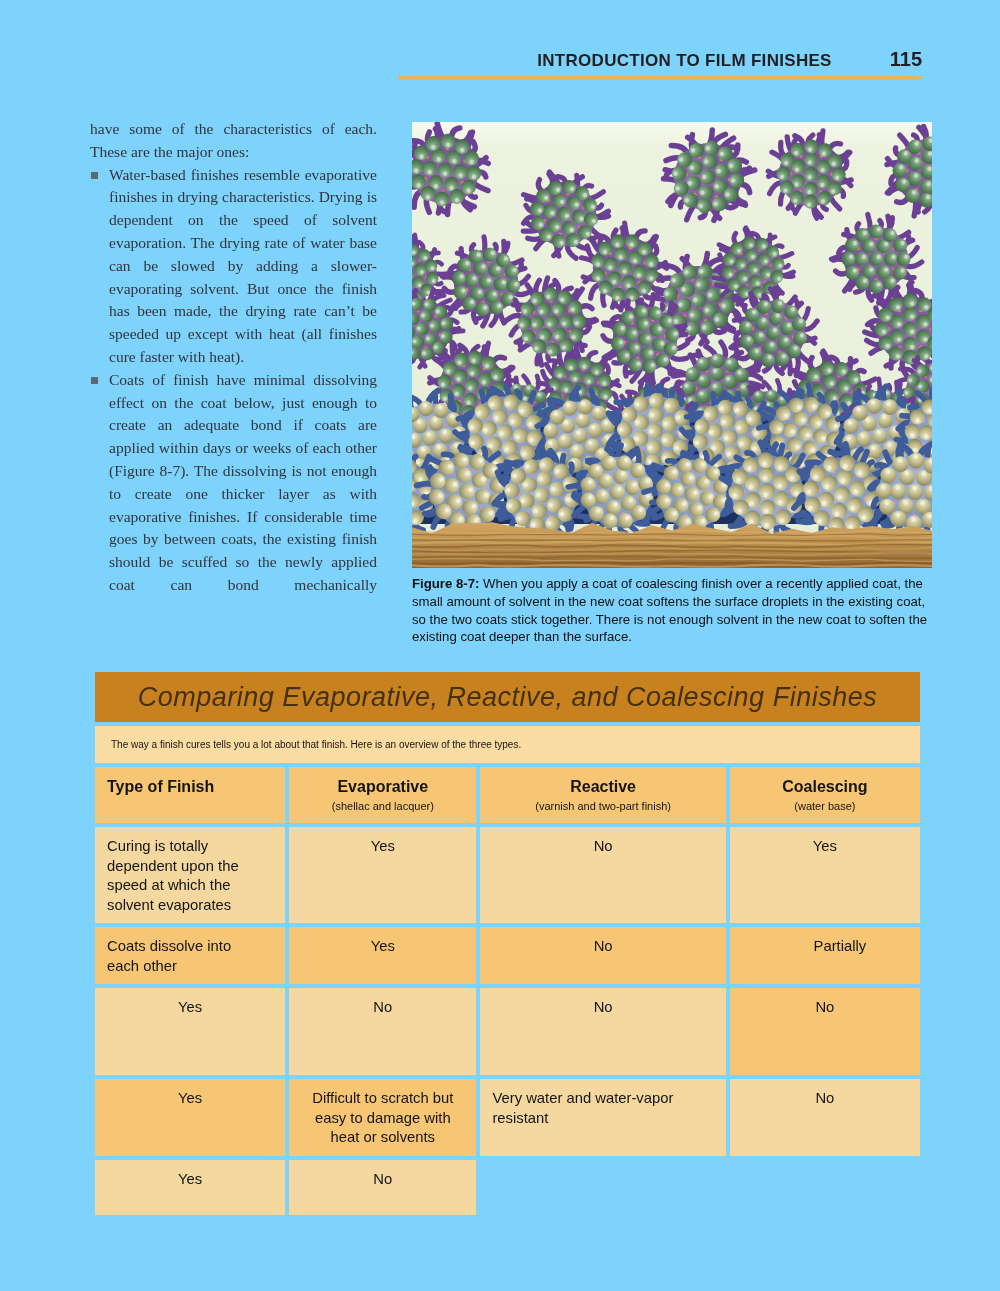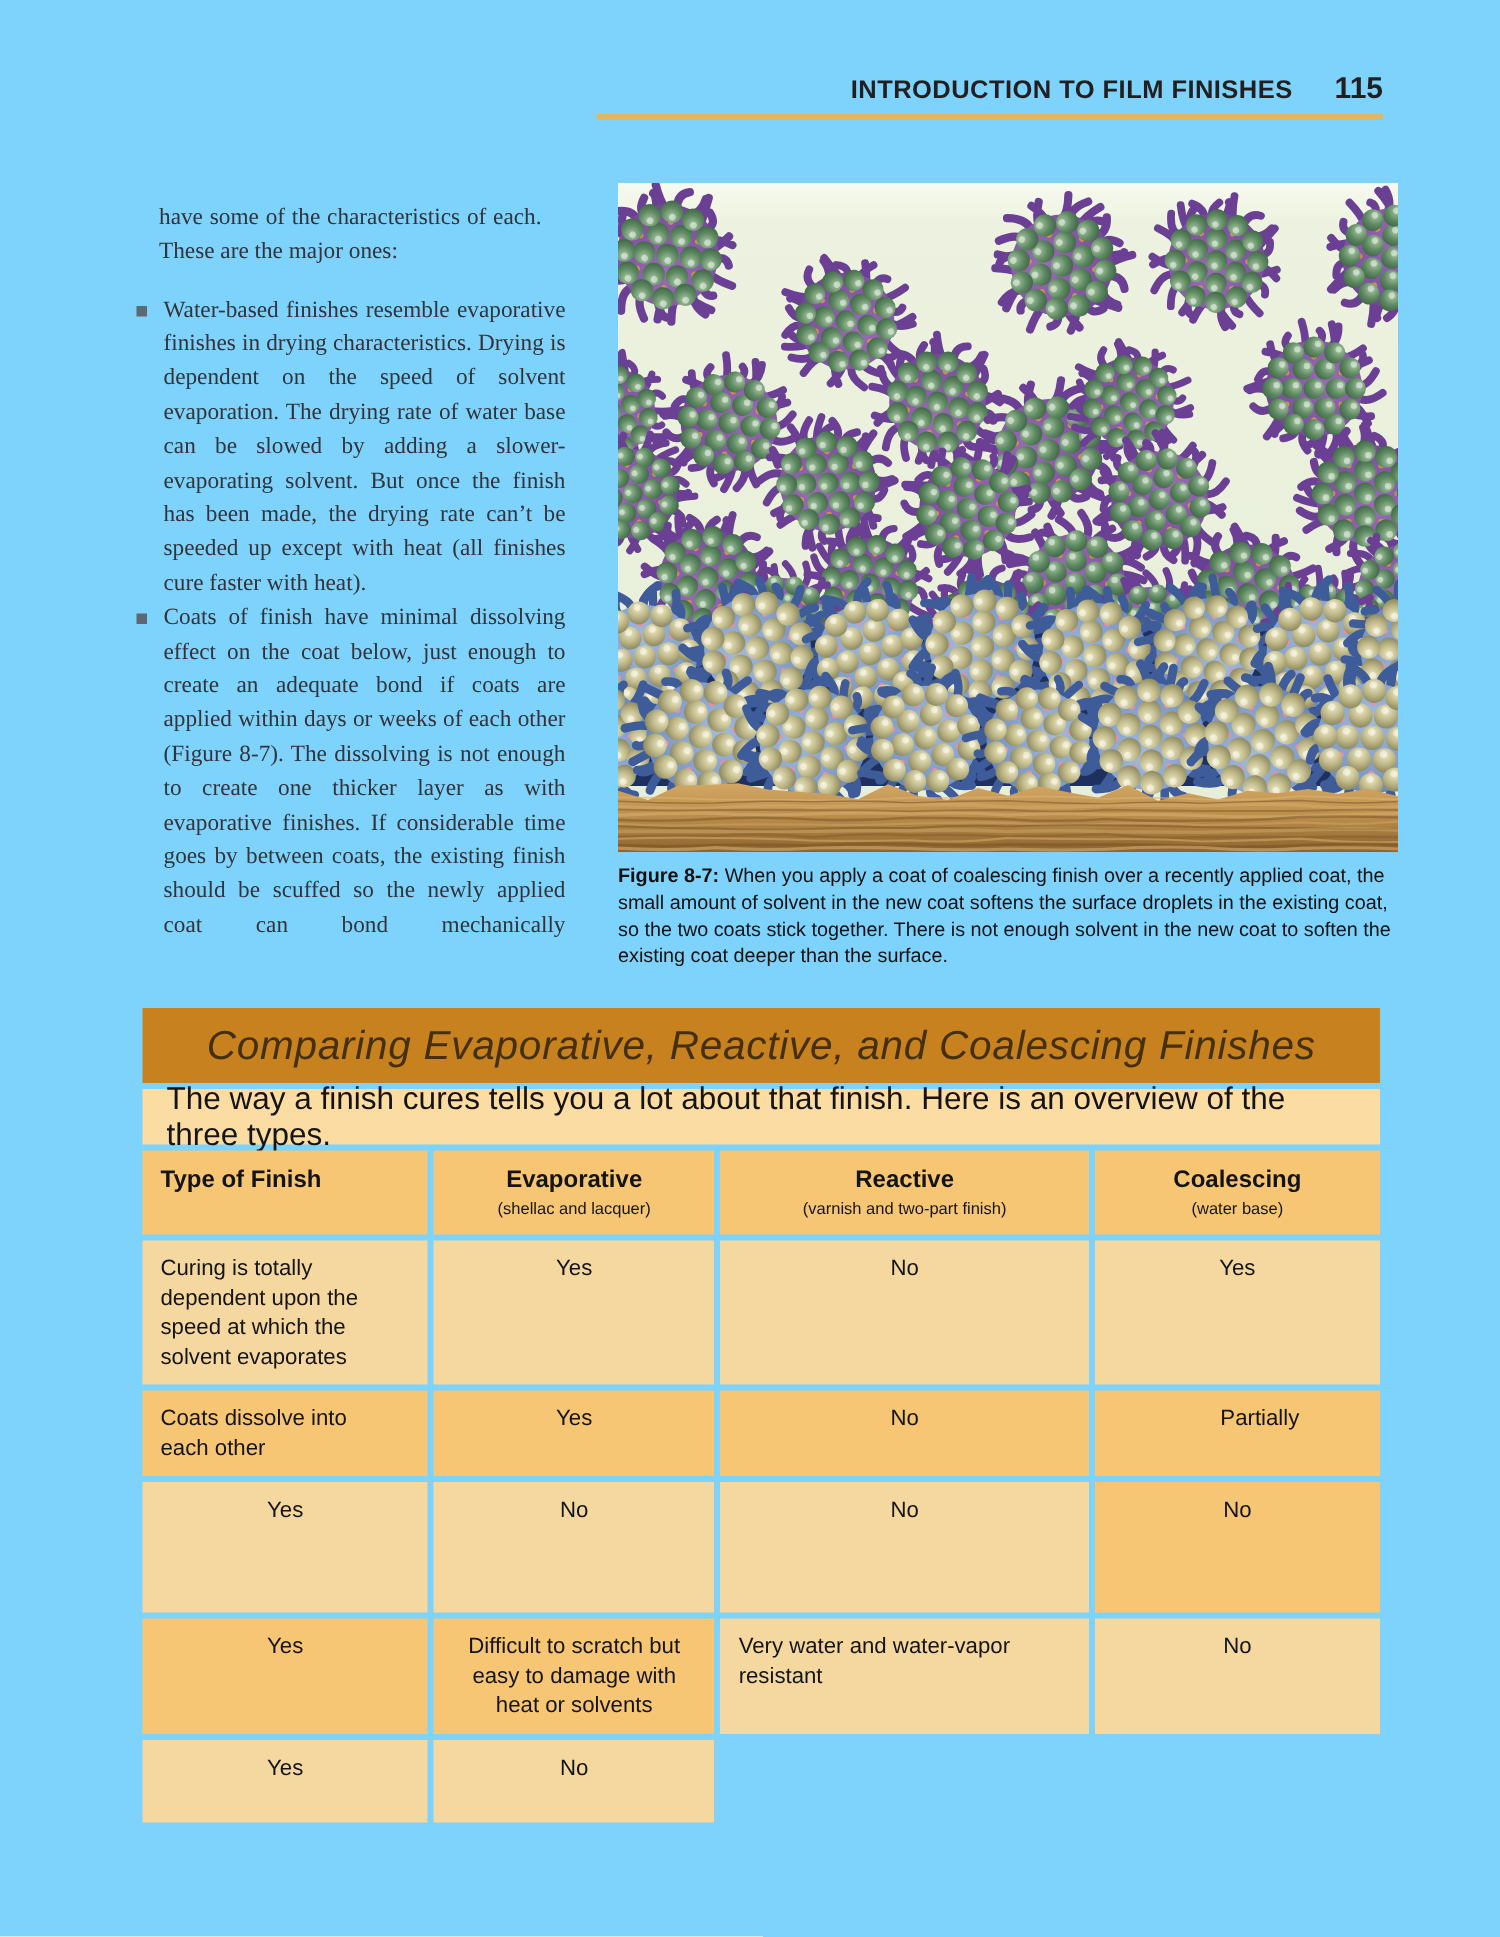--- a/index.html
+++ b/index.html
@@ -4,46 +4,46 @@
 <style>
   html,body{margin:0;padding:0;background:#ffffff;}
   .page{position:relative;width:1000px;height:1291px;background:#7dd3fc;overflow:hidden;
         font-family:"Liberation Sans",sans-serif;color:#111;}
 
   
   .page-header{position:absolute;top:48px;left:398px;width:524px;}
   .header-line{display:flex;justify-content:flex-end;align-items:baseline;gap:28px;
                color:#231F20;font-weight:bold;}
   .running-head{font-size:17px;letter-spacing:.3px;}
-  .pageno{font-size:20px;}
+  .pageno{font-size:20px;margin-left:30px;}
   .gold-rule{margin-top:5px;height:4px;}
 
   
   .text-col{position:absolute;left:90px;top:118px;width:287px;height:532px;overflow:hidden;
             font-family:"Liberation Serif",serif;font-size:15.5px;line-height:22.8px;
             color:#33333a;text-align:justify;}
-  .text-col p{margin:16px;}
+  .text-col p{margin:0;}
   ul.bullets{list-style:none;margin:0;padding:0;}
   ul.bullets li{position:relative;padding-left:19px;}
   ul.bullets li::before{content:"";position:absolute;left:1px;top:8px;width:7px;height:7px;
                         background:#5E6870;}
   ul.bullets li.justify-last{text-align-last:justify;}
 
   
   .figure-col{position:absolute;left:412px;top:122px;width:520px;}
   svg.fig{display:block;width:520px;height:446px;}
   .caption{margin:7px 0 0;font-size:13.2px;line-height:17.8px;color:#101010;}
   .caption b{font-weight:bold;}
 
   
   .compare{position:absolute;left:95px;top:672px;width:825px;}
   .banner{height:50px;display:flex;align-items:center;justify-content:center;
           font-size:27px;font-style:italic;letter-spacing:.5px;color:#44300D;}
   .subtitle{margin-top:4px;height:37px;display:flex;align-items:center;
-            padding:0 16px;font-size:21px;color:#141414;box-sizing:border-box;}
+            padding:0 16px;font-size:10px;color:#141414;box-sizing:border-box;}
   .grid{margin-top:4px;display:grid;grid-template-columns:193fr 190fr 249fr 193fr;gap:4px;}
   .cell{box-sizing:border-box;padding:10px 12px 8px;font-size:14.8px;line-height:19.5px;color:#141414;}
   .cell.val{text-align:center;padding-left:14px;padding-right:14px;}
   .cell.feature{text-align:left;padding-right:24px;}
   .colhead .t{font-weight:bold;font-size:16px;line-height:20px;}
   .colhead .s{font-size:11px;line-height:18px;}
   .colhead.val{text-align:center;}
 </style>
 </head>
 <body>

